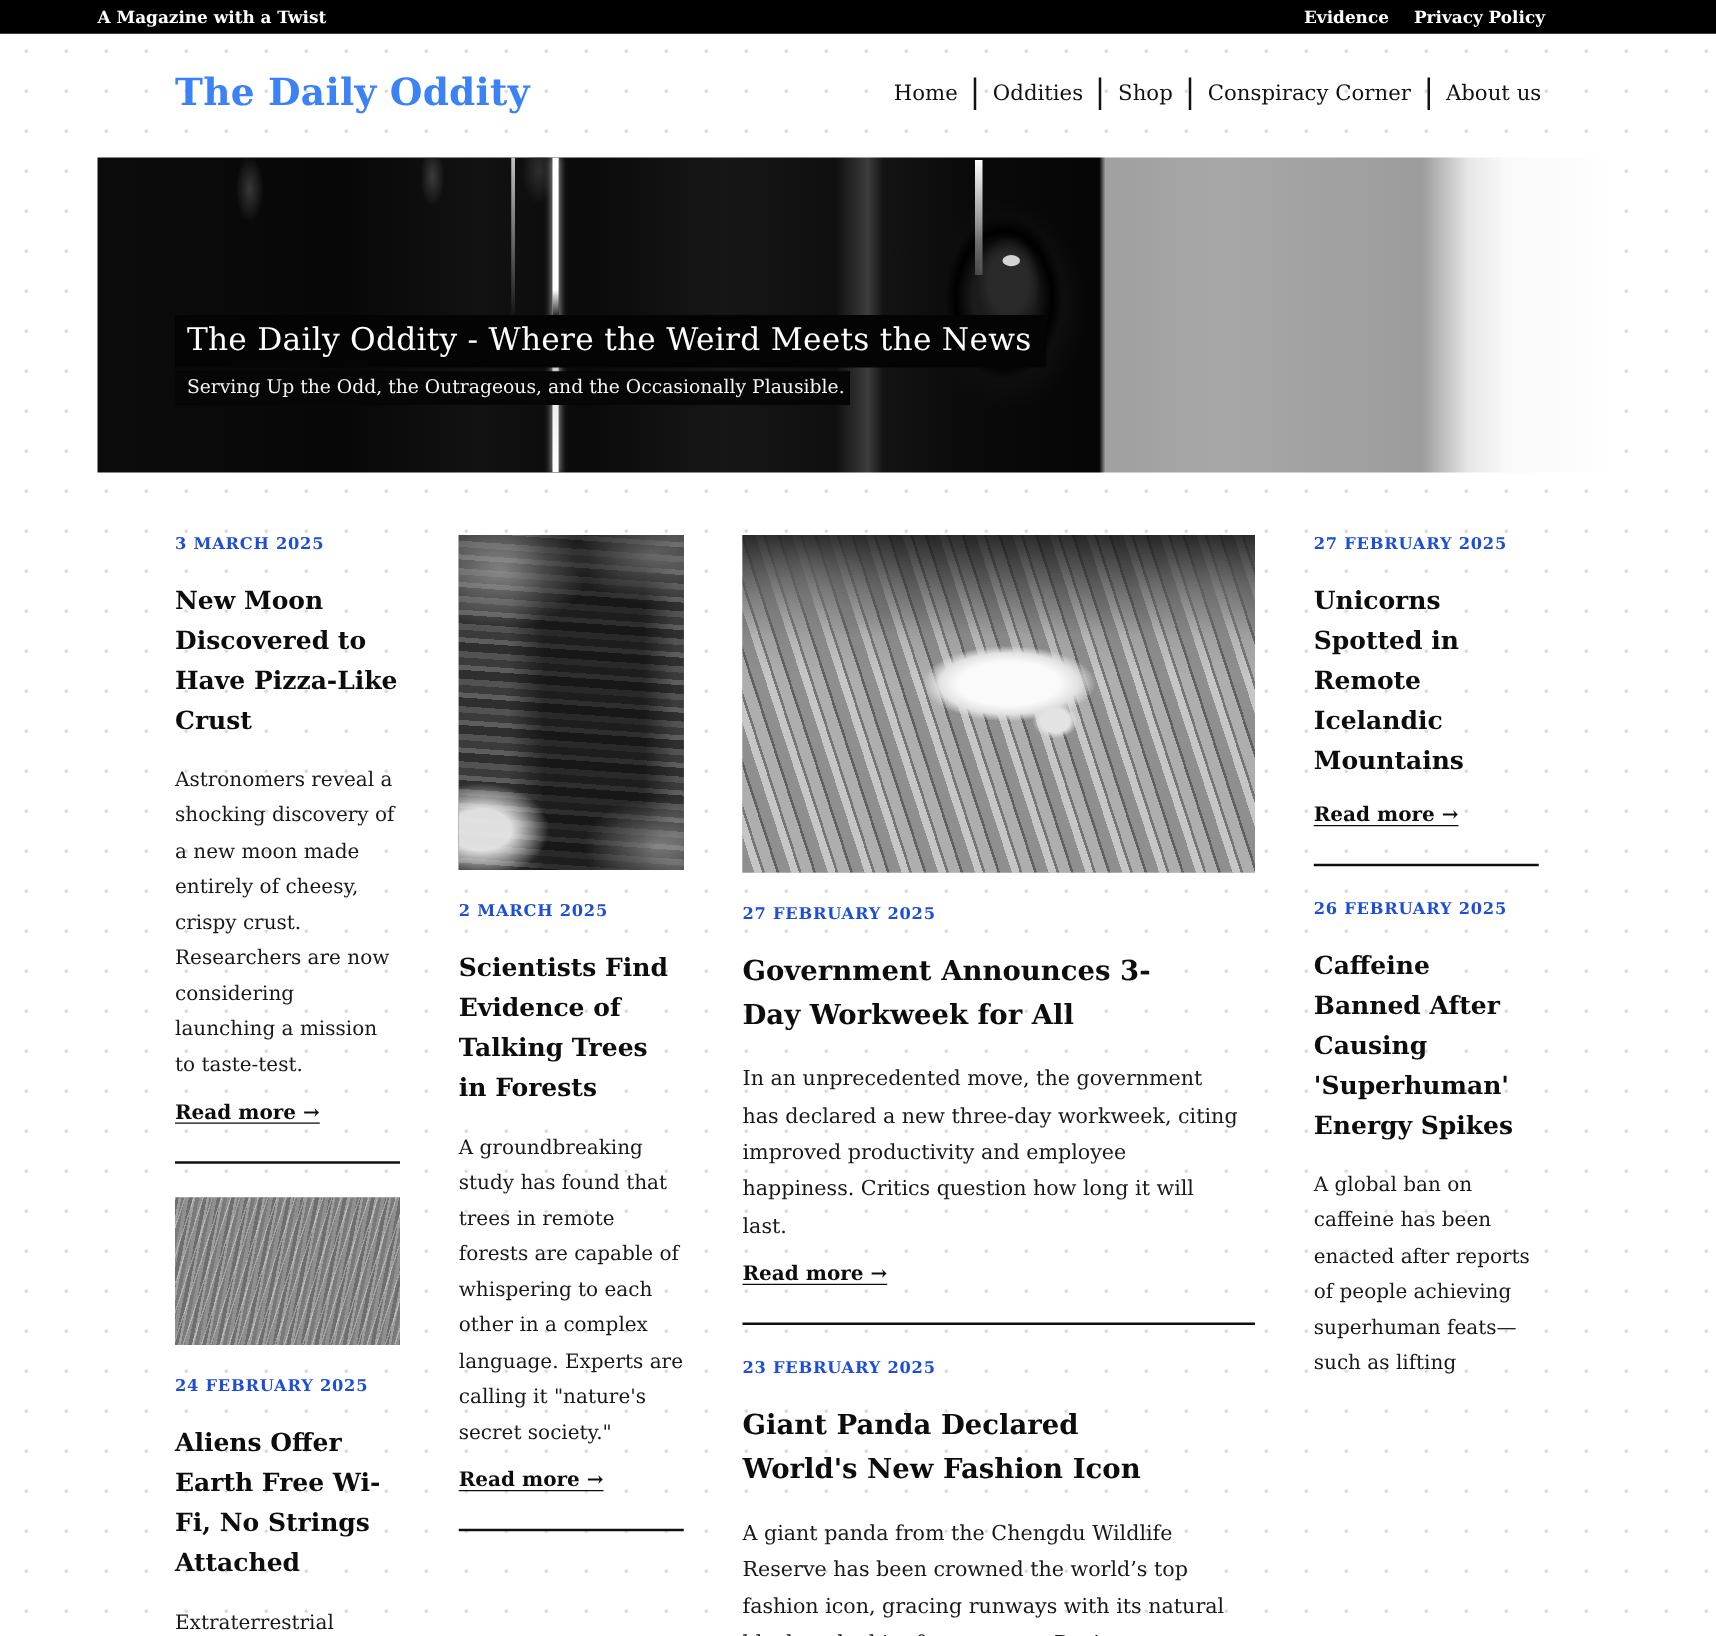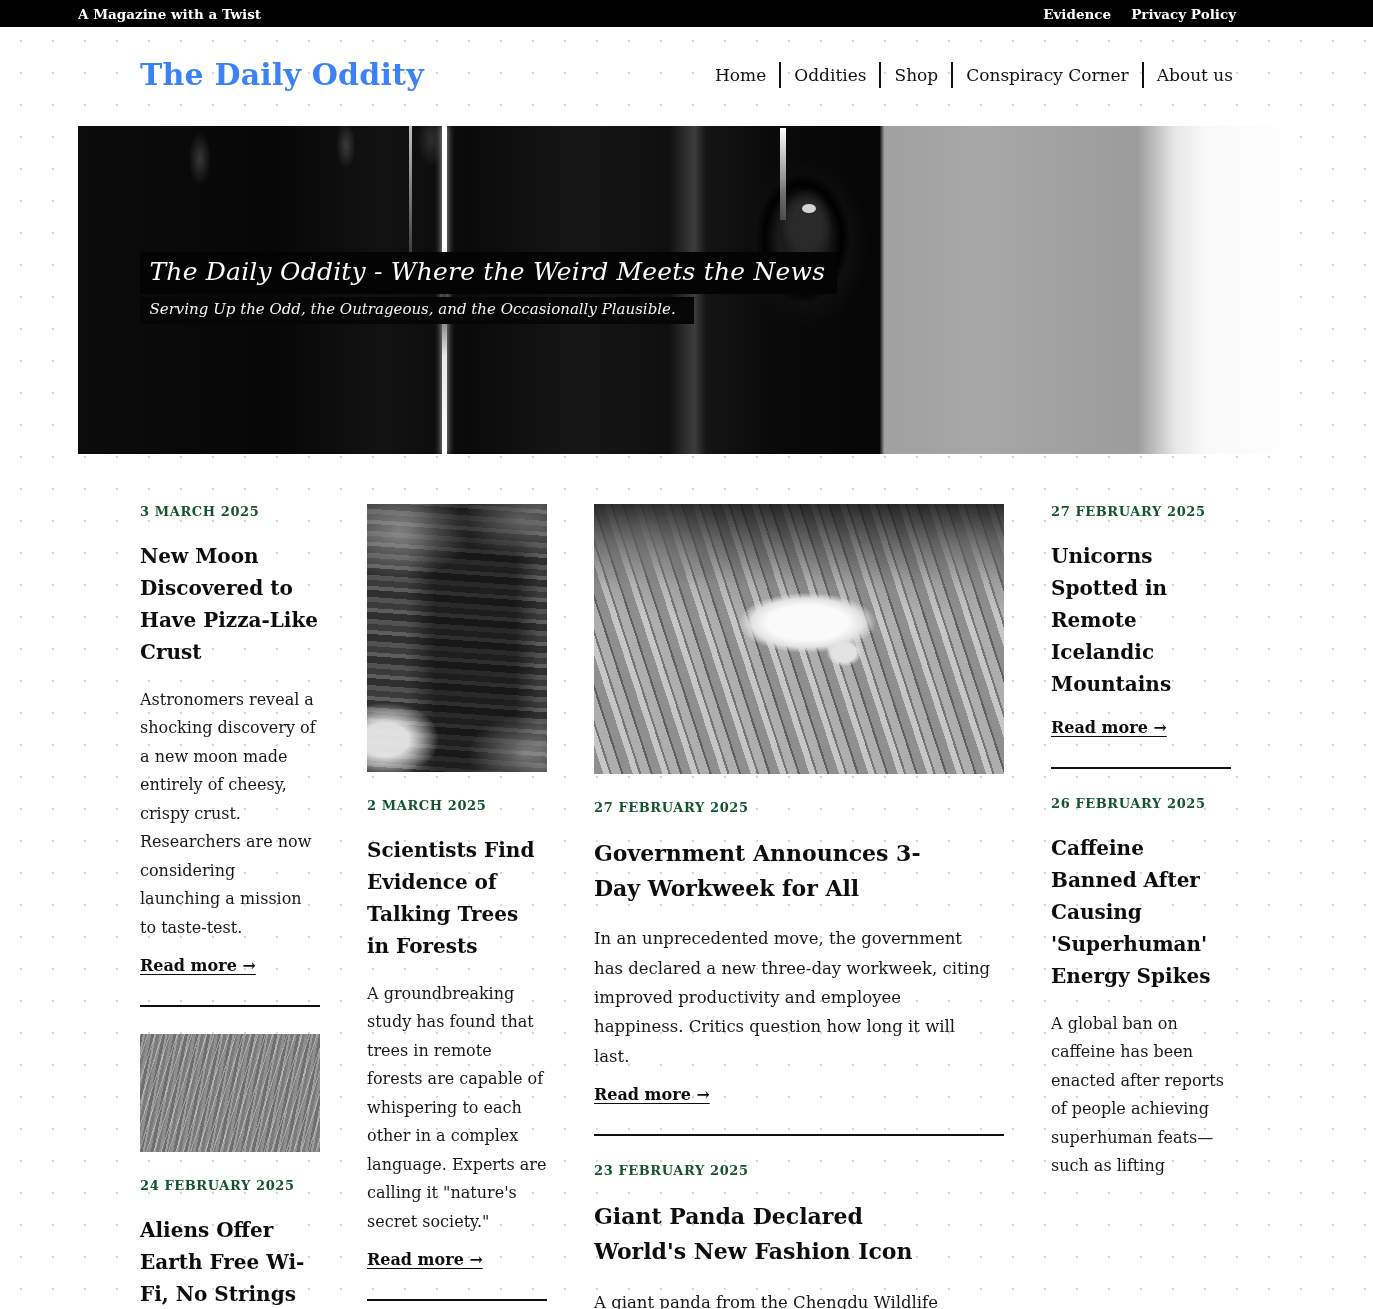--- a/index.html
+++ b/index.html
@@ -31,35 +31,34 @@
   }
   .logo { font-size: 30px; font-weight: bold; color: #3b82f6; text-decoration: none; letter-spacing: .2px; }
   .nav { display: flex; align-items: center; }
   .nav a { color: #111; text-decoration: none; font-size: 17px; padding: 0 13px; }
   .nav a:first-child { padding-left: 0; }
   .nav a:last-child { padding-right: 0; }
   .nav-sep { width: 2px; height: 26px; background: #111; }
 
   
   .hero {
-    position: relative; width: 1218px; height: 328px; margin: 34px auto 15px;
+    position: relative; width: 1218px; height: 252px; margin: 34px auto 15px;
     background:
       
       radial-gradient(ellipse 16px 38px at 10% 10%, rgba(60,60,60,.9), rgba(60,60,60,0) 70%),
       radial-gradient(ellipse 14px 34px at 22% 6%, rgba(70,70,70,.8), rgba(70,70,70,0) 70%),
       radial-gradient(ellipse 20px 40px at 29% 4%, rgba(55,55,55,.8), rgba(55,55,55,0) 70%),
       
       linear-gradient(90deg,
         #0c0c0c 0%, #070707 16%, #121212 25%, #0a0a0a 32%,
         #161616 41%, #0f0f0f 48.5%, #3d3d3d 50.6%, #141414 51.6%,
         #0a0a0a 57%, #060606 65.8%,
         #a0a0a0 66.2%, #a7a7a7 74%, #9c9c9c 87%,
         #e6e6e6 90%, #f9f9f9 92.5%, #ffffff 100%);
     overflow: hidden;
-    font-style: italic;
   }
   .hero-streak {
     position: absolute; top: 0; bottom: 0; left: 364px; width: 5px;
     background: linear-gradient(#fff 0 42%, rgba(255,255,255,.15) 50%, rgba(255,255,255,.9) 70%, #fff 100%);
     box-shadow: 0 0 6px 1px rgba(255,255,255,.55);
   }
   .hero-streak-dim {
     position: absolute; top: 0; height: 52%; left: 331px; width: 3px;
     background: linear-gradient(rgba(255,255,255,.75), rgba(255,255,255,0));
   }
@@ -79,21 +78,21 @@
     border-radius: 50%; background: rgba(255,255,255,.8);
   }
   .hero-caption { position: absolute; left: 62px; top: 126px; }
   .hero-title {
     display: table; background: #040404; color: #fdfdfd;
     font-size: 25px; font-weight: normal; margin: 0; padding: 5px 12px 8px 10px;
     letter-spacing: .2px;
   }
   .hero-subtitle {
     display: table; background: #060606; color: #f5f5f5;
-    font-size: 15px; margin: 3px 0 0; padding: 3px 18px 6px 10px;
+    font-size: 15px; margin: 3px 0 0; padding: 3px 4px 6px 10px;
   }
 
   
   .grid {
     width: 1093px; margin: 50px auto 0;
     display: grid; grid-template-columns: 180px 180px 410px 180px; column-gap: 47px;
     align-items: start;
   }
   article { margin: 0; }
   .thumb { width: 100%; margin: 0 0 26px; }
@@ -121,21 +120,21 @@
   }
   .thumb-fur {
     height: 118px;
     background:
       repeating-linear-gradient(108deg, rgba(255,255,255,.32) 0 1px, rgba(255,255,255,0) 1px 7px),
       repeating-linear-gradient(101deg, #6e6e6e 0 3px, #9d9d9d 3px 5px, #7a7a7a 5px 8px, #8f8f8f 8px 11px),
       #808080;
   }
   .date {
     font-size: 13px; font-weight: bold; letter-spacing: .6px;
-    color: #14532d; margin: 0 0 21px;
+    color: #1d4ed8; margin: 0 0 21px;
   }
   .title {
     font-size: 20px; line-height: 1.6; font-weight: bold;
     color: #0d0d0d; margin: 0 0 18px;
   }
   .excerpt { font-size: 16px; line-height: 1.78; margin: 0 0 14px; color: #181818; }
   .col-wide .title { font-size: 22px; line-height: 1.6; max-width: 330px; }
   .col-wide .excerpt { font-size: 16.5px; max-width: 400px; }
   .readmore {
     display: inline-block; font-size: 16px; font-weight: bold;

